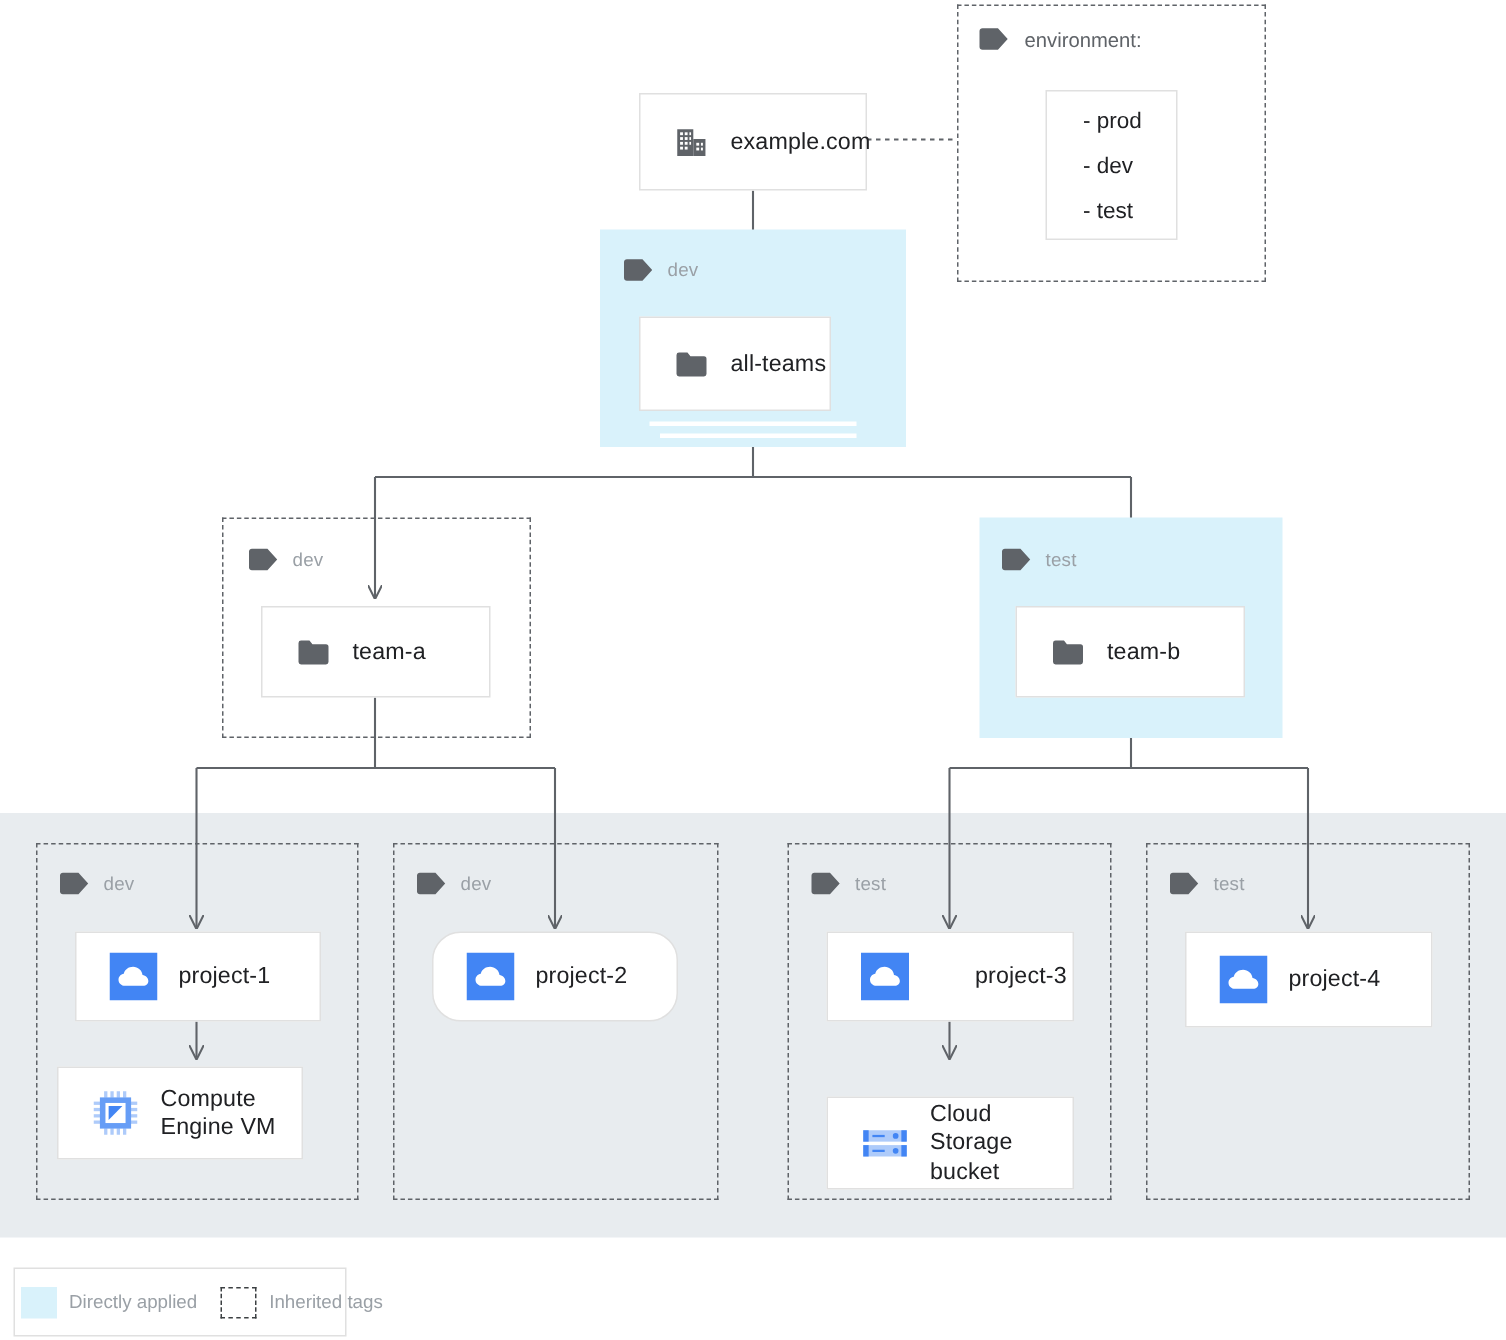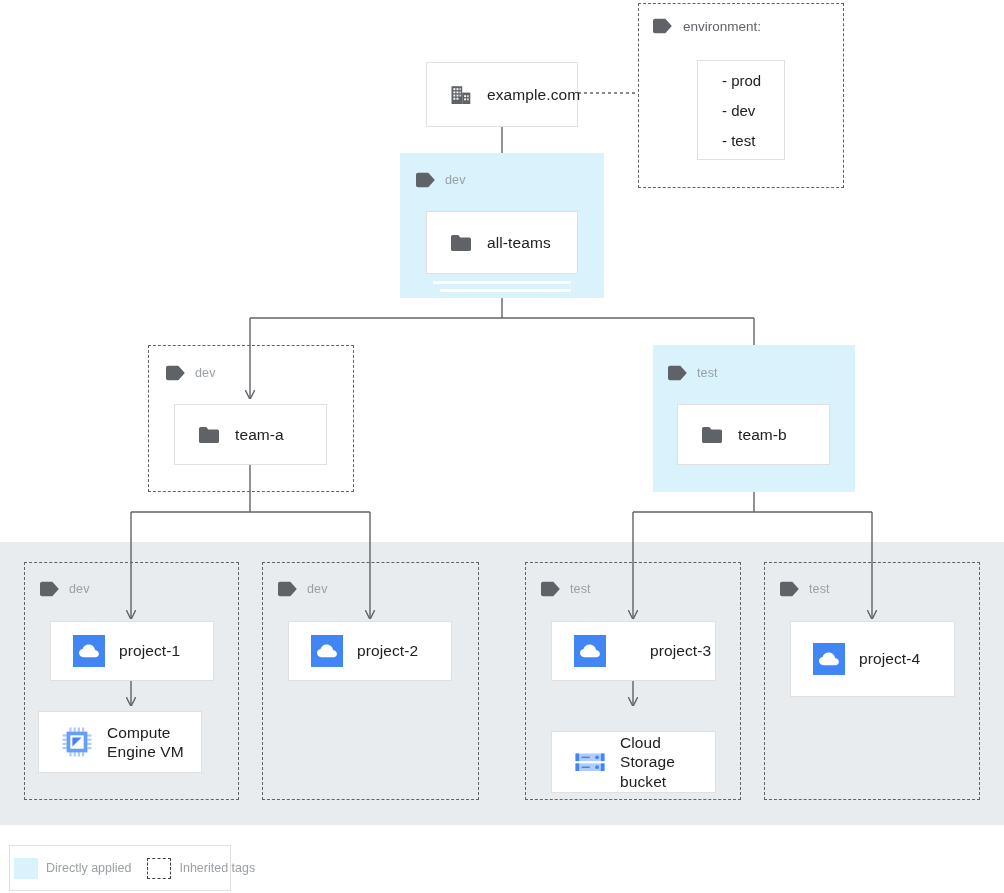--- a/index.html
+++ b/index.html
@@ -228,21 +228,21 @@
 
   <div class="scope applied" style="left:400px;top:153px;width:204px;height:145px;"></div>
 
   <div class="tagrow" style="left:415px;top:172px;">
     <svg class="ic" width="21" height="16" viewBox="0 0 21 16">
       <path d="M1 2.6 A2 2 0 0 1 3 0.8 L13.3 0.8 L19.8 8 L13.3 15.2 L3 15.2 A2 2 0 0 1 1 13.4 Z" fill="#5f6368"></path>
     </svg>
     <span class="tagtext">dev</span>
   </div>
 
-  <div class="node" style="left:426px;top:211px;width:152px;height:63px;">
+  <div class="node" style="left:426px;top:211px;width:128px;height:63px;">
     <svg class="ic" width="24" height="24" viewBox="0 0 24 24">
       <path d="M2 5.6 A1.7 1.7 0 0 1 3.7 4 L9.3 4 L11.3 6.5 L20.3 6.5 A1.7 1.7 0 0 1 22 8.2 L22 18.4 A1.7 1.7 0 0 1 20.3 20 L3.7 20 A1.7 1.7 0 0 1 2 18.4 Z" fill="#5f6368"></path>
     </svg>
     <span class="label">all-teams</span>
   </div>
   <div class="stack-l1" style="left:433px;top:281px;width:138px;"></div>
   <div class="stack-l2" style="left:440px;top:289px;width:131px;"></div>
 
   <div class="scope inherited" style="left:148px;top:345px;width:206px;height:147px;"></div>
 
@@ -318,21 +318,21 @@
 Engine VM</span>
   </div>
 
   <div class="scope inherited on-gray" style="left:262px;top:562px;width:217px;height:238px;"></div>
   <div class="tagrow" style="left:277px;top:581px;">
     <svg class="ic" width="21" height="16" viewBox="0 0 21 16">
       <path d="M1 2.6 A2 2 0 0 1 3 0.8 L13.3 0.8 L19.8 8 L13.3 15.2 L3 15.2 A2 2 0 0 1 1 13.4 Z" fill="#5f6368"></path>
     </svg>
     <span class="tagtext">dev</span>
   </div>
-  <div class="node" style="left:288px;top:621px;width:164px;height:60px;">
+  <div class="node" style="left:288px;top:621px;width:164px;height:60px;border-radius:19px;">
     <svg class="ic" width="32" height="32" viewBox="0 0 32 32">
       <rect x="0" y="0" width="32" height="32" fill="#4285f4"></rect>
       <path d="M10.4 22.2 C7.9 22.2 6 20.4 6 18.1 C6 16.1 7.5 14.4 9.5 14.1 C10.2 11.4 12.7 9.5 15.7 9.5 C19 9.5 21.7 11.9 22 15 C24.2 15.3 25.9 17 25.9 19 C25.9 20.8 24.4 22.2 22.5 22.2 Z" fill="#ffffff"></path>
     </svg>
     <span class="label">project-2</span>
   </div>
 
   <div class="scope inherited on-gray" style="left:525px;top:562px;width:216px;height:238px;"></div>
   <div class="tagrow" style="left:540px;top:581px;">
     <svg class="ic" width="21" height="16" viewBox="0 0 21 16">
@@ -364,21 +364,21 @@
 bucket</span>
   </div>
 
   <div class="scope inherited on-gray" style="left:764px;top:562px;width:216px;height:238px;"></div>
   <div class="tagrow" style="left:779px;top:581px;">
     <svg class="ic" width="21" height="16" viewBox="0 0 21 16">
       <path d="M1 2.6 A2 2 0 0 1 3 0.8 L13.3 0.8 L19.8 8 L13.3 15.2 L3 15.2 A2 2 0 0 1 1 13.4 Z" fill="#5f6368"></path>
     </svg>
     <span class="tagtext">test</span>
   </div>
-  <div class="node" style="left:790px;top:621px;width:165px;height:76px;">
+  <div class="node" style="left:790px;top:621px;width:165px;height:64px;">
     <svg class="ic" width="32" height="32" viewBox="0 0 32 32">
       <rect x="0" y="0" width="32" height="32" fill="#4285f4"></rect>
       <path d="M10.4 22.2 C7.9 22.2 6 20.4 6 18.1 C6 16.1 7.5 14.4 9.5 14.1 C10.2 11.4 12.7 9.5 15.7 9.5 C19 9.5 21.7 11.9 22 15 C24.2 15.3 25.9 17 25.9 19 C25.9 20.8 24.4 22.2 22.5 22.2 Z" fill="#ffffff"></path>
     </svg>
     <span class="label">project-4</span>
   </div>
 
   <div class="legend">
     <div class="item">
       <span class="sw-fill"></span>

